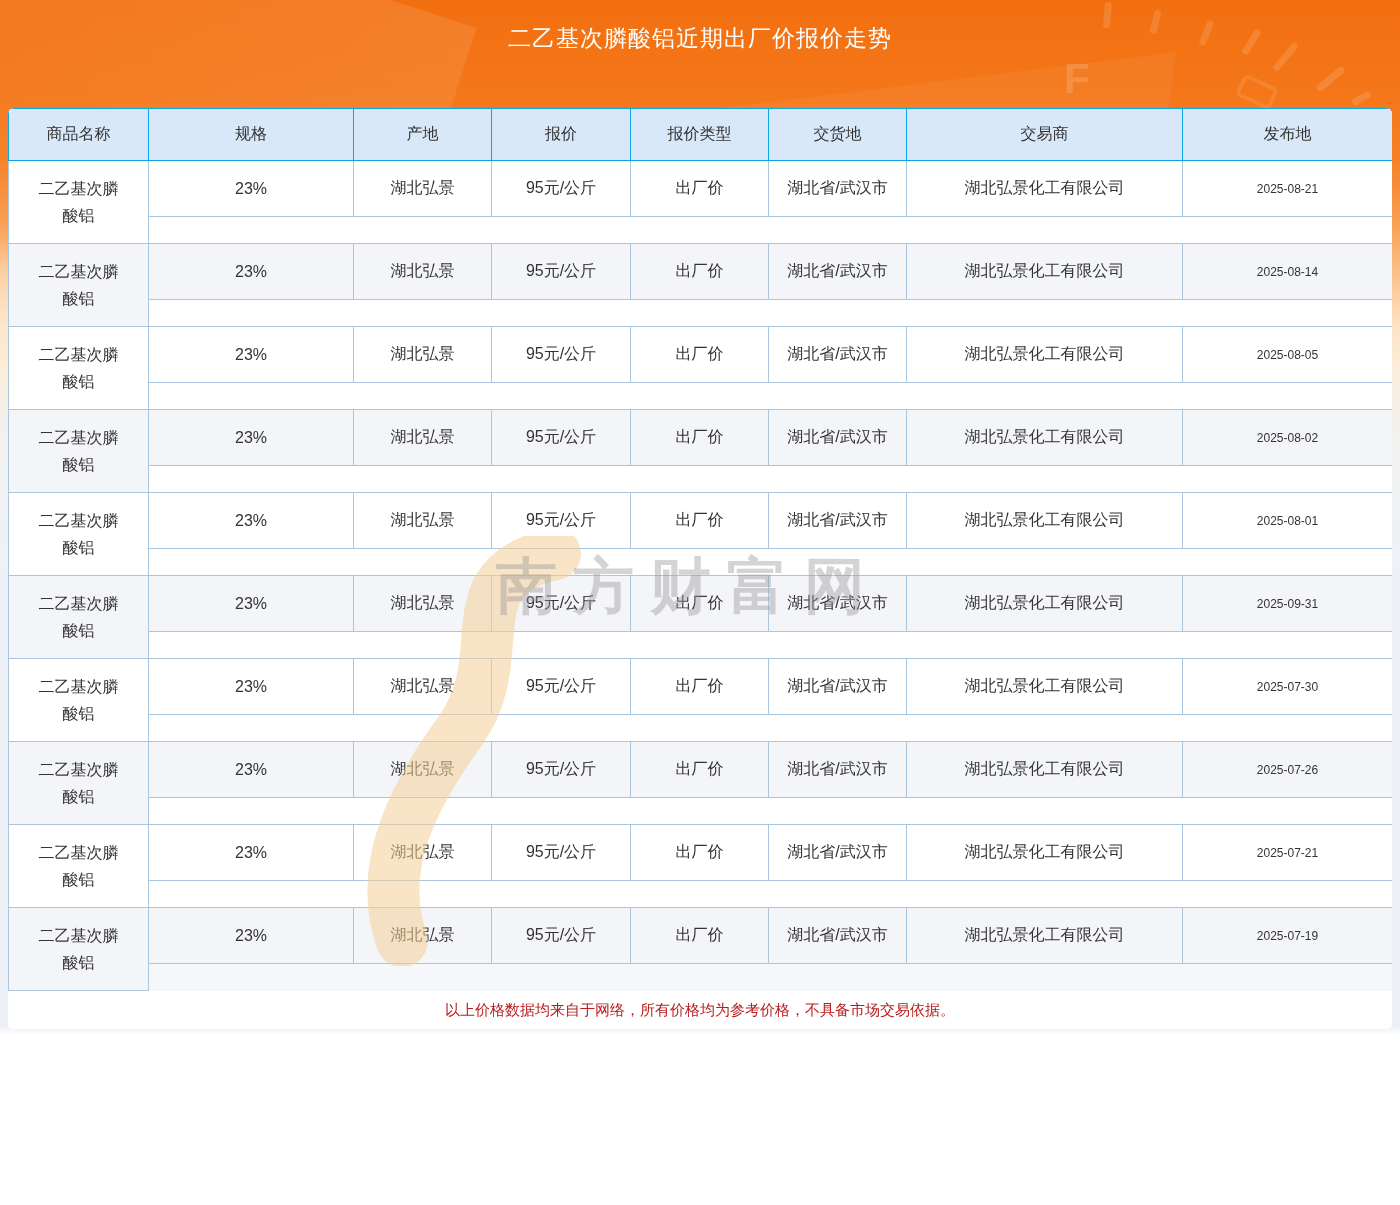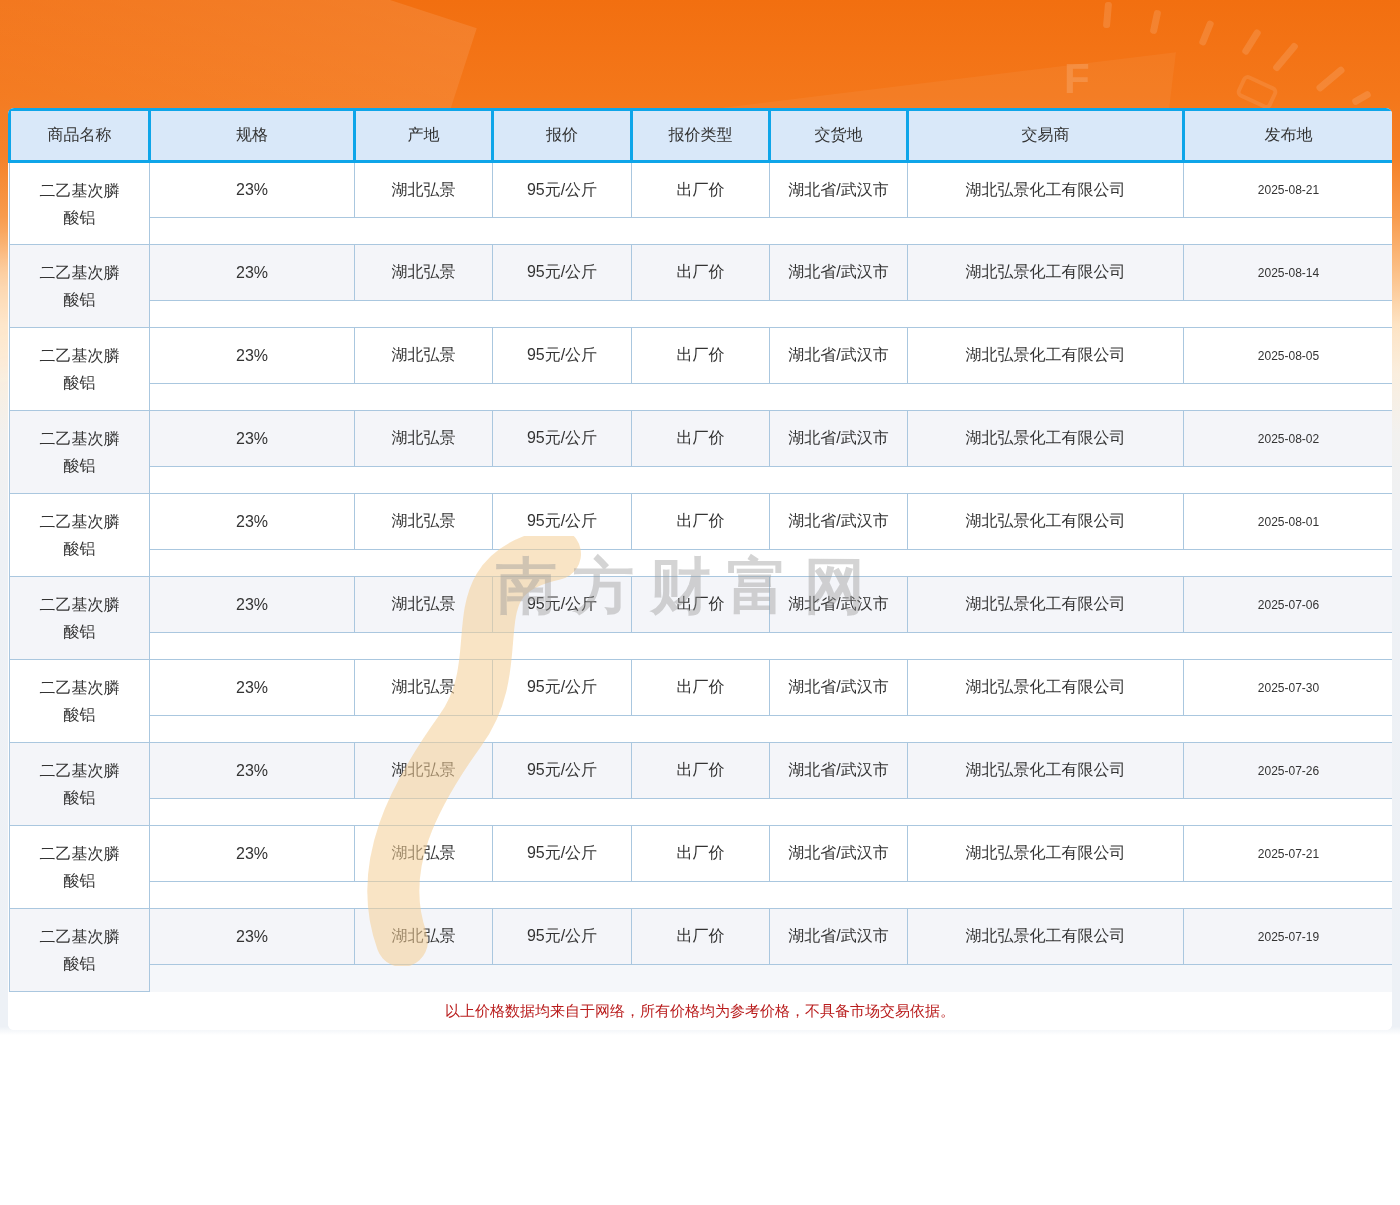--- a/index.html
+++ b/index.html
@@ -54,21 +54,21 @@
   
   .card {
     position:relative; margin:0 8px; width:1384px; background:#ffffff;
     border-radius:6px; overflow:hidden;
   }
   table { border-collapse:collapse; width:1384px; table-layout:fixed; }
   col.c1{width:140px} col.c2{width:205px} col.c3{width:138px} col.c4{width:139px}
   col.c5{width:138px} col.c6{width:138px} col.c7{width:276px} col.c8{width:210px}
 
   th {
-    height:52px; background:#d9e8f9; border:3px solid #0ea5e9;
+    height:52px; background:#d9e8f9; border:1px solid #0ea5e9;
     font-size:16px; font-weight:400; color:#333; text-align:center;
   }
   td { text-align:center; color:#333; font-size:16px; }
   tr.data-row td { height:56px; border:1px solid #aac7df; background:#ffffff; }
   tr.data-row td.name-cell { padding:0 27px; line-height:27px; }
   tr.data-row td.date-cell { font-size:12px; }
   tr.data-row.alt td { background:#f4f5f9; }
   tr.spacer-row td { height:27px; border:none; background:transparent; }
   tr.spacer-row.last td { background:#f5f7fa; }
 
@@ -105,20 +105,21 @@
     <span class="tick t2"></span>
     <span class="tick t3"></span>
     <span class="tick t4"></span>
     <span class="tick t5"></span>
     <span class="tick t6"></span>
     <span class="tick t7"></span>
     <span class="pump-icon"></span>
   </div>
 
   <header class="page-header">
+    <div class="title-line">二乙基次膦酸铝近期出厂价报价走势</div>
   </header>
 
   <div class="card">
     <table>
       <colgroup>
         <col class="c1">
           <col class="c2">
           <col class="c3">
           <col class="c4">
         <col class="c5">
@@ -205,21 +206,21 @@
             <td colspan="7"></td>
           </tr>
           <tr class="data-row alt">
             <td rowspan="2" class="name-cell">二乙基次膦酸铝</td>
             <td>23%</td>
             <td>湖北弘景</td>
             <td>95元/公斤</td>
             <td>出厂价</td>
             <td>湖北省/武汉市</td>
             <td>湖北弘景化工有限公司</td>
-            <td class="date-cell">2025-07-06</td>
+            <td class="date-cell">2025-09-31</td>
           </tr>
           <tr class="spacer-row">
             <td colspan="7"></td>
           </tr>
           <tr class="data-row">
             <td rowspan="2" class="name-cell">二乙基次膦酸铝</td>
             <td>23%</td>
             <td>湖北弘景</td>
             <td>95元/公斤</td>
             <td>出厂价</td>

